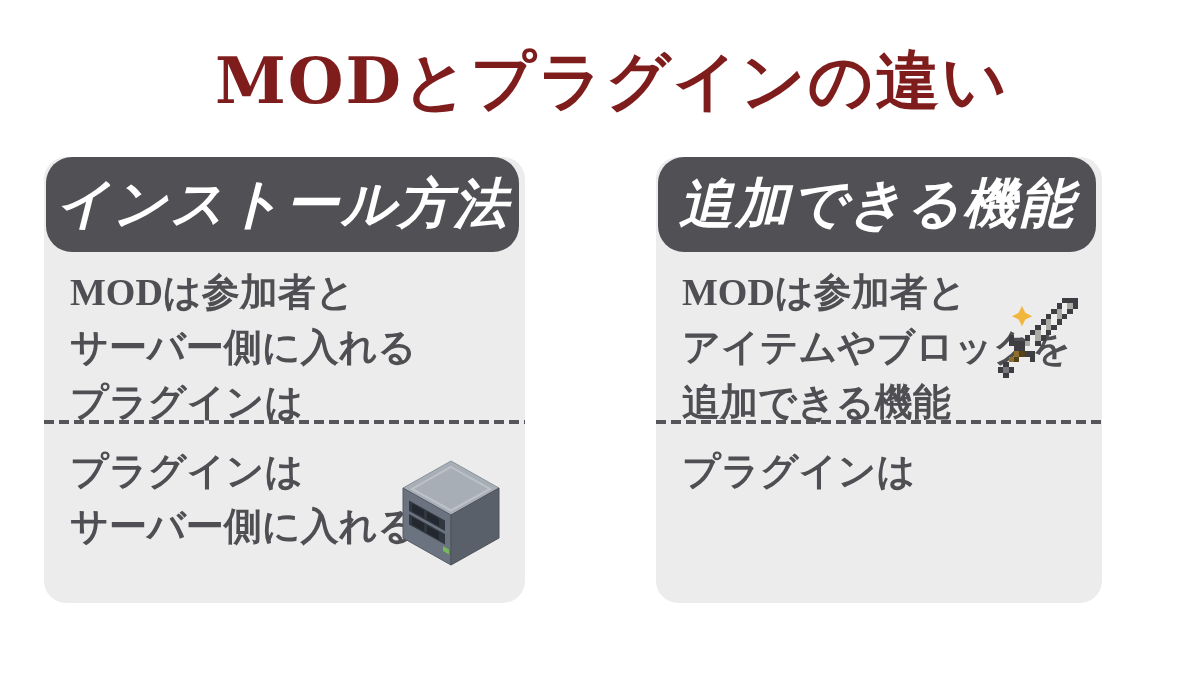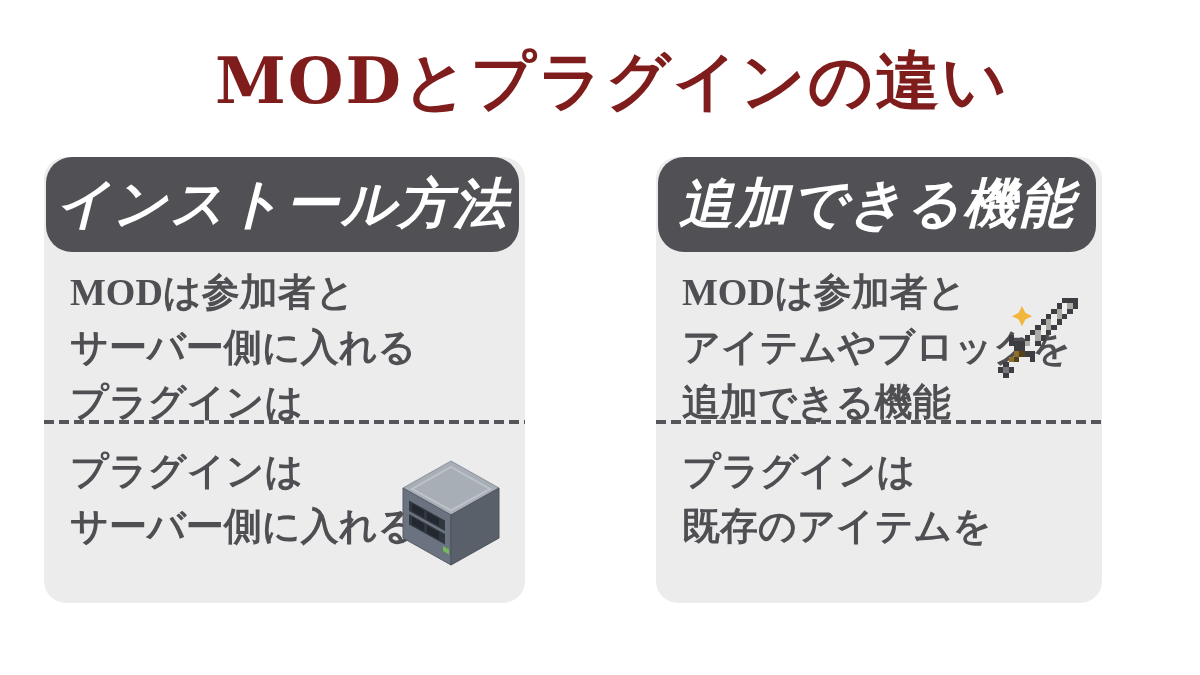--- a/index.html
+++ b/index.html
@@ -128,21 +128,20 @@
   <div class="sec sec-top">
     <p>MODは参加者と</p>
     <p>アイテムやブロックを</p>
     <p>追加できる機能</p>
   </div>
 
   <div class="divider"></div>
 
   <div class="sec sec-bottom">
     <p>プラグインは</p>
-    <p>既存のアイテムを</p>
   </div>
 
   <svg class="sword-icon" viewBox="0 0 15 15" shape-rendering="crispEdges" aria-hidden="true">
     <g fill="#3d3d42">
       <rect x="12" y="0" width="1" height="1"></rect>
         <rect x="13" y="0" width="1" height="1"></rect>
         <rect x="14" y="0" width="1" height="1"></rect>
       <rect x="11" y="1" width="1" height="1"></rect>
         <rect x="14" y="1" width="1" height="1"></rect>
       <rect x="10" y="2" width="1" height="1"></rect>

